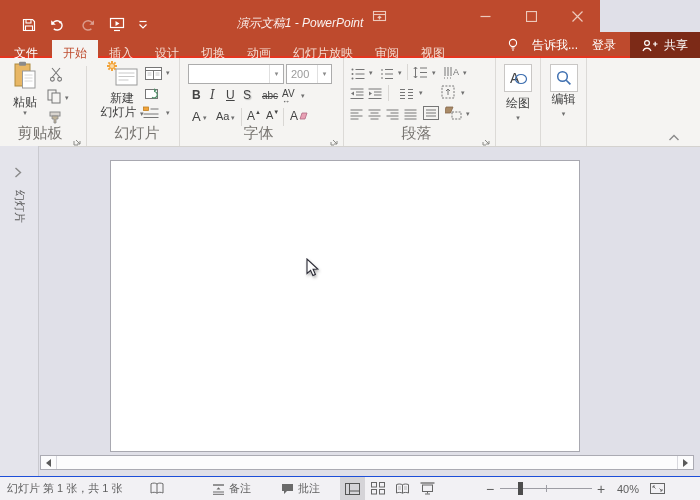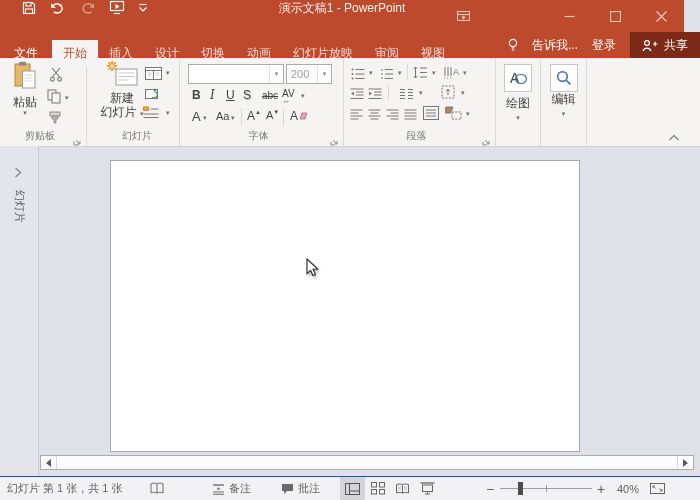--- a/index.html
+++ b/index.html
@@ -3,42 +3,42 @@
 <meta charset="utf-8">
 <style>
   html,body{margin:0;padding:0;background:#555;}
   .window{
     position:relative;width:700px;height:500px;overflow:hidden;
     font-family:"Liberation Sans","DejaVu Sans",sans-serif;
     background:#E0E0E8;outline:1px solid #808080;
     -webkit-font-smoothing:antialiased;
   }
   
-  .titlebar{position:absolute;left:0;top:0;width:684px;height:32px;background:#BE4A2D;display:flex;align-items:flex-start;}
+  .titlebar{position:absolute;left:0;top:0;width:600px;height:32px;background:#BE4A2D;display:flex;align-items:flex-end;font-style:italic;}
   .qat{display:flex;align-items:center;gap:13px;margin-left:22px;}
   .qat .btn{display:flex;align-items:center;cursor:default;}
   .title{position:absolute;left:50%;transform:translateX(-50%);color:rgba(255,255,255,.93);font-size:12px;white-space:nowrap;}
   .wincontrols{position:absolute;right:0;top:0;height:32px;display:flex;align-items:center;}
   .wincontrols .wbtn{width:46px;height:32px;display:flex;align-items:center;justify-content:center;}
   .wincontrols .wbtn:first-child{margin-right:60px;}
   
   .tabrow{position:absolute;left:0;top:32px;width:700px;height:26px;background:#BE4A2D;}
   .accentline{position:absolute;left:0;bottom:0;width:100%;height:2px;background:#E5351F;}
   .tabs{position:absolute;left:0;top:8px;height:26px;display:flex;align-items:stretch;}
   .tab{padding:0 11px;line-height:26px;font-size:12px;color:#F6DCD2;white-space:nowrap;z-index:2;}
   .tab.filetab{padding:0 14px;color:#fff;}
   .tab.active{background:#F5F4F2;color:#BE4A2D;}
   .tabright{position:absolute;right:0;top:0;height:26px;display:flex;align-items:center;z-index:2;}
   .tellme{display:flex;align-items:center;gap:13px;color:#fff;font-size:12px;margin-right:14px;}
   .signin{color:#fff;font-size:12px;margin-right:14px;}
   .sharebtn{display:flex;align-items:center;gap:6px;color:#fff;font-size:12px;background:#7C2A17;height:26px;padding:0 12px;}
   
   .ribbon{position:absolute;left:0;top:58px;width:700px;height:88px;background:#F5F4F2;border-bottom:1px solid #D4D2CF;display:flex;}
   .group{position:relative;height:100%;border-right:1px solid #DCDAD7;flex:none;}
-  .glabel{position:absolute;bottom:3px;left:8px;right:14px;text-align:center;font-size:10px;color:#787571;white-space:nowrap;}
+  .glabel{position:absolute;bottom:3px;left:8px;right:14px;text-align:center;font-size:15px;color:#787571;white-space:nowrap;}
   .glabel.full{right:0;}
   .launcher{position:absolute;right:3px;bottom:4px;width:10px;height:10px;}
   .dd{font-size:7px;color:#6f6f6f;line-height:1;}
   .abs{position:absolute;}
   .vsep{position:absolute;top:2px;width:1px;background:#D9D7D4;}
   .combo{position:absolute;background:#fff;border:1px solid #ACACAC;height:18px;display:flex;align-items:center;}
   .combo .cval{flex:1;font-size:11px;color:#9B9B9B;padding-left:4px;}
   .combo .carr{width:13px;height:100%;display:flex;align-items:center;justify-content:center;border-left:1px solid #E0E0E0;color:#8a8a8a;font-size:7px;}
   .fbtn{position:absolute;color:#444;}
   .bigbtn{position:absolute;text-align:center;}

